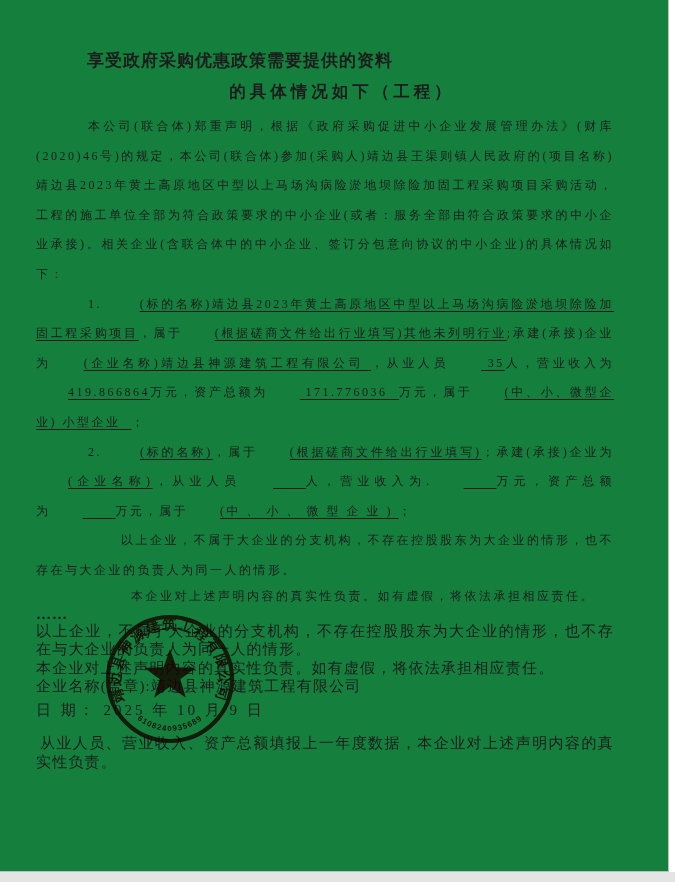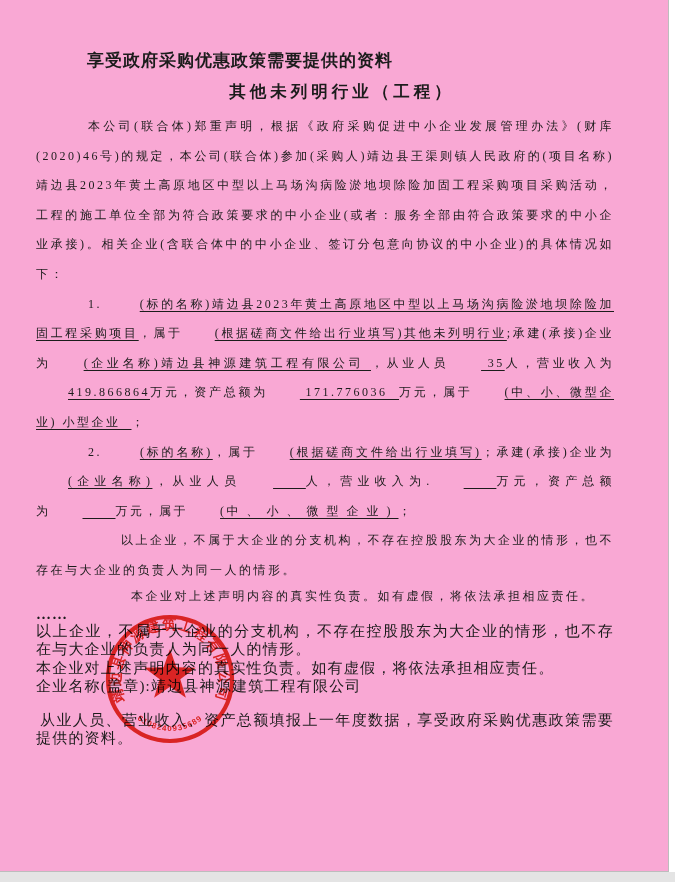--- a/index.html
+++ b/index.html
@@ -1,18 +1,18 @@
 <!DOCTYPE html>
 <html><head>
 <meta charset="utf-8">
 <style>
   html,body{margin:0;padding:0;background:#ffffff;}
   body{width:675px;height:882px;position:relative;overflow:hidden;
        font-family:"Liberation Serif",serif;color:#1c1c1c;}
-  .page{position:absolute;left:0;top:0;width:668px;height:871px;background:#f9a8d4;
+  .page{position:absolute;left:0;top:0;width:668px;height:871px;background:#15803d;
         border-right:1px solid #bdbdbd;border-bottom:1px solid #bdbdbd;}
   .page-edge-shadow{position:absolute;left:0;bottom:0;width:675px;height:10px;background:#e4e4e4;}
   .content{position:absolute;left:36px;top:50px;width:578px;}
   h1.doc-heading{margin:0 0 8px 51px;font-family:"Liberation Sans",sans-serif;
        font-size:17px;font-weight:bold;line-height:22px;letter-spacing:1px;}
   h2.doc-title{margin:0 0 10px 0;padding-left:34px;text-align:center;
        font-family:"Liberation Sans",sans-serif;font-size:16.5px;font-weight:bold;
        line-height:22px;letter-spacing:4px;}
   .section-a{font-size:12px;line-height:29.6px;letter-spacing:2.5px;text-align:justify;}
   .section-a p{margin:0;text-indent:52px;}
@@ -28,37 +28,38 @@
          mix-blend-mode:multiply;opacity:0.92;}
 </style>
 </head>
 <body>
 
 <div class="page">
   <div class="content">
 
     <h1 class="doc-heading">享受政府采购优惠政策需要提供的资料</h1>
 
-    <h2 class="doc-title">其他未列明行业（工程）</h2>
+    <h2 class="doc-title">的具体情况如下（工程）</h2>
 
     <div class="section-a">
       <p>本公司(联合体)郑重声明，根据《政府采购促进中小企业发展管理办法》(财库(2020)46号)的规定，本公司(联合体)参加(采购人)靖边县王渠则镇人民政府的(项目名称)靖边县2023年黄土高原地区中型以上马场沟病险淤地坝除险加固工程采购项目采购活动，工程的施工单位全部为符合政策要求的中小企业(或者：服务全部由符合政策要求的中小企业承接)。相关企业(含联合体中的中小企业、签订分包意向协议的中小企业)的具体情况如下：</p>
       <p><span>1. </span><span class="u">(标的名称)靖边县2023年黄土高原地区中型以上马场沟病险淤地坝除险加固工程采购项目</span><span>，属于</span><span class="u">(根据磋商文件给出行业填写)其他未列明行业</span><span>;承建(承接)企业为</span><span class="u">(企业名称)靖边县神源建筑工程有限公司&nbsp;</span><span>，从业人员</span><span class="u">&nbsp;35</span><span>人，营业收入为</span><span class="u">419.866864</span><span>万元，资产总额为</span><span class="u">&nbsp;171.776036&nbsp;&nbsp;</span><span>万元，属于</span><span class="u">(中、小、微型企业) 小型企业&nbsp;&nbsp;</span><span>；</span></p>
       <p><span>2. </span><span class="u">(标的名称)</span><span>，属于</span><span class="u">(根据磋商文件给出行业填写)</span><span>；承建(承接)企业为</span><span class="u">(企业名称)</span><span>，从业人员</span><span class="u">&nbsp;&nbsp;&nbsp;&nbsp;</span><span>人，营业收入为.</span><span class="u">&nbsp;&nbsp;&nbsp;&nbsp;</span><span>万元，资产总额为</span><span class="u">&nbsp;&nbsp;&nbsp;&nbsp;&nbsp;&nbsp;</span><span>万元，属于</span><span class="u">(中 、 小 、 微 型 企 业 )&nbsp;</span><span>；</span></p>
       <p class="no-branch-a">以上企业，不属于大企业的分支机构，不存在控股股东为大企业的情形，也不存在与大企业的负责人为同一人的情形。</p>
       <p class="resp-a">本企业对上述声明内容的真实性负责。如有虚假，将依法承担相应责任。</p>
     </div>
 
     <p class="ellipsis-line">……</p>
 
     <div class="section-b">
       <p>以上企业，不属于大企业的分支机构，不存在控股股东为大企业的情形，也不存在与大企业的负责人为同一人的情形。</p>
       <p>本企业对上述声明内容的真实性负责。如有虚假，将依法承担相应责任。</p>
       <p>企业名称(盖章):靖边县神源建筑工程有限公司</p>
-      <p class="note-par">从业人员、营业收入、资产总额填报上一年度数据，享受政府采购优惠政策需要提供的资料。</p>
+      <p class="date-line">日 期： 2025 年 10 月 9 日</p>
+      <p class="note-par">从业人员、营业收入、资产总额填报上一年度数据，本企业对上述声明内容的真实性负责。</p>
     </div>
   </div>
 
   <div class="stamp">
     <svg width="134" height="134" viewBox="0 0 134 134">
       <circle cx="67" cy="67" r="62" fill="none" stroke="#dd2418" stroke-width="4.2"></circle>
       <polygon fill="#dd2418" points="67,37 73.4,55.3 92.7,55.7 77.3,67.3 82.9,85.8 67,74.8 51.1,85.8 56.7,67.3 41.3,55.7 60.6,55.3"></polygon>
       <defs>
         <path id="arcTop" d="M 20 84.1 A 50 50 0 1 1 114 84.1" fill="none"></path>
         <path id="arcBottom" d="M 24.4 96.8 A 52 52 0 0 0 109.6 96.8" fill="none"></path>

